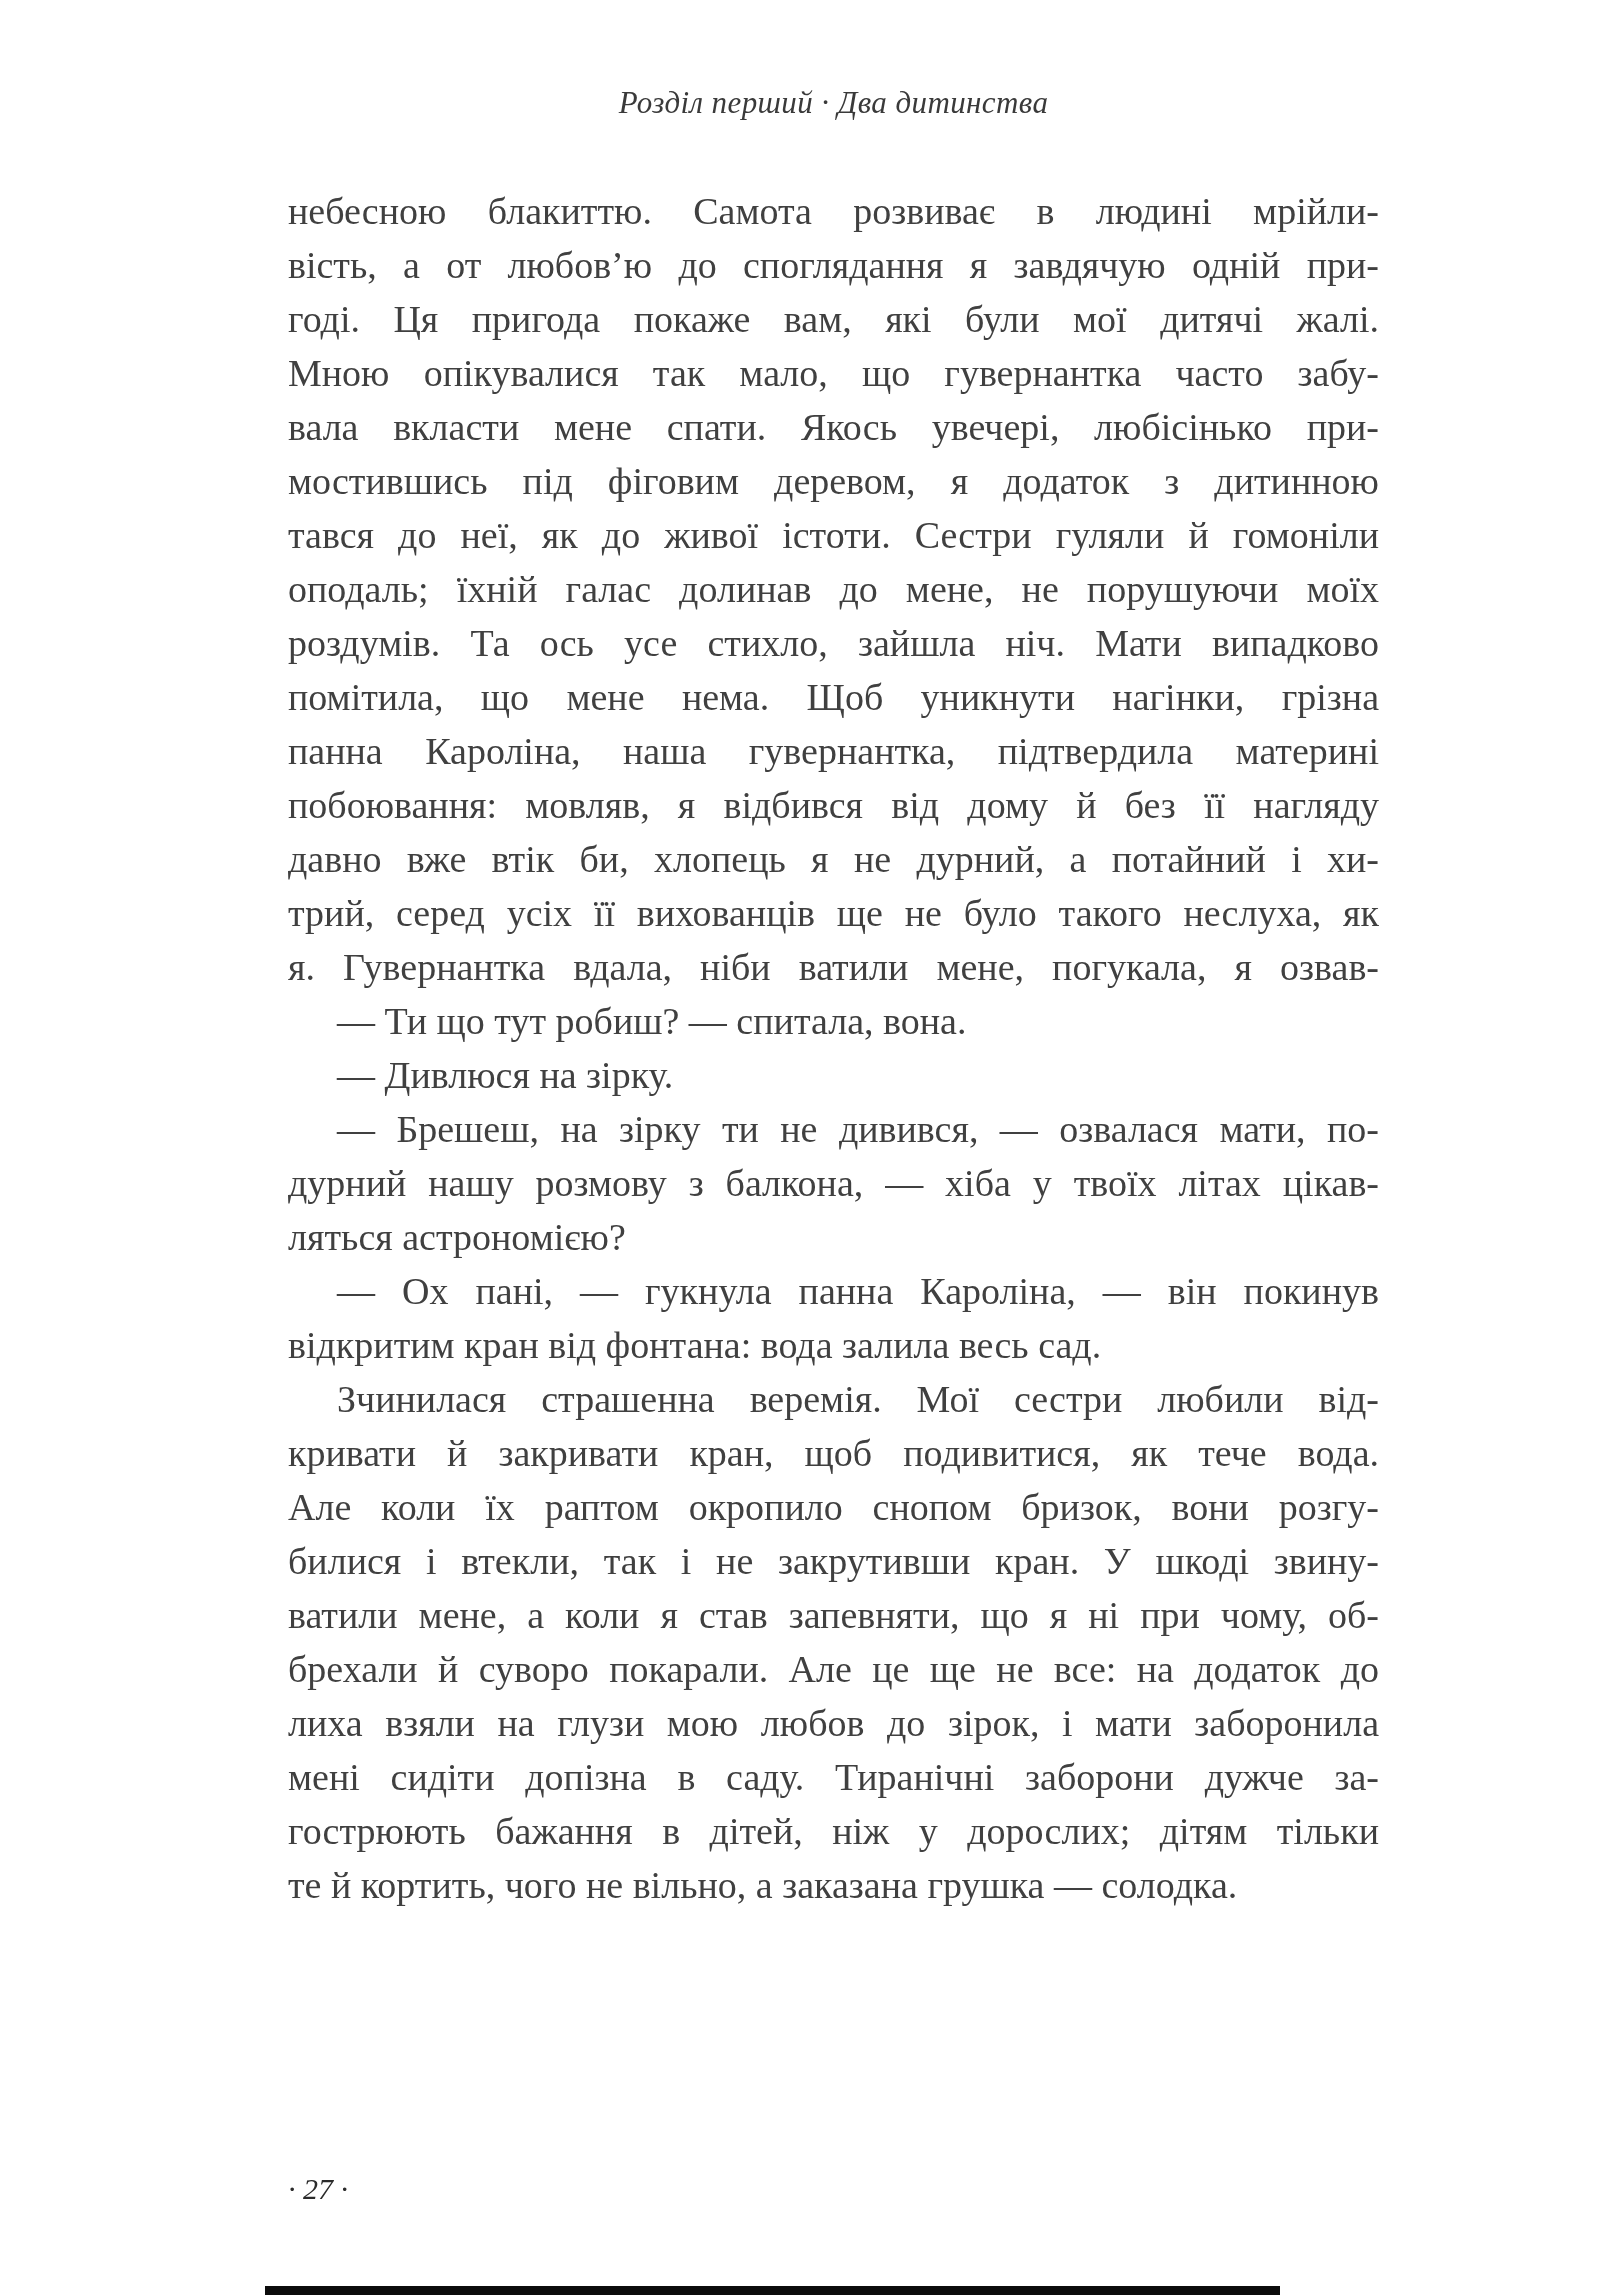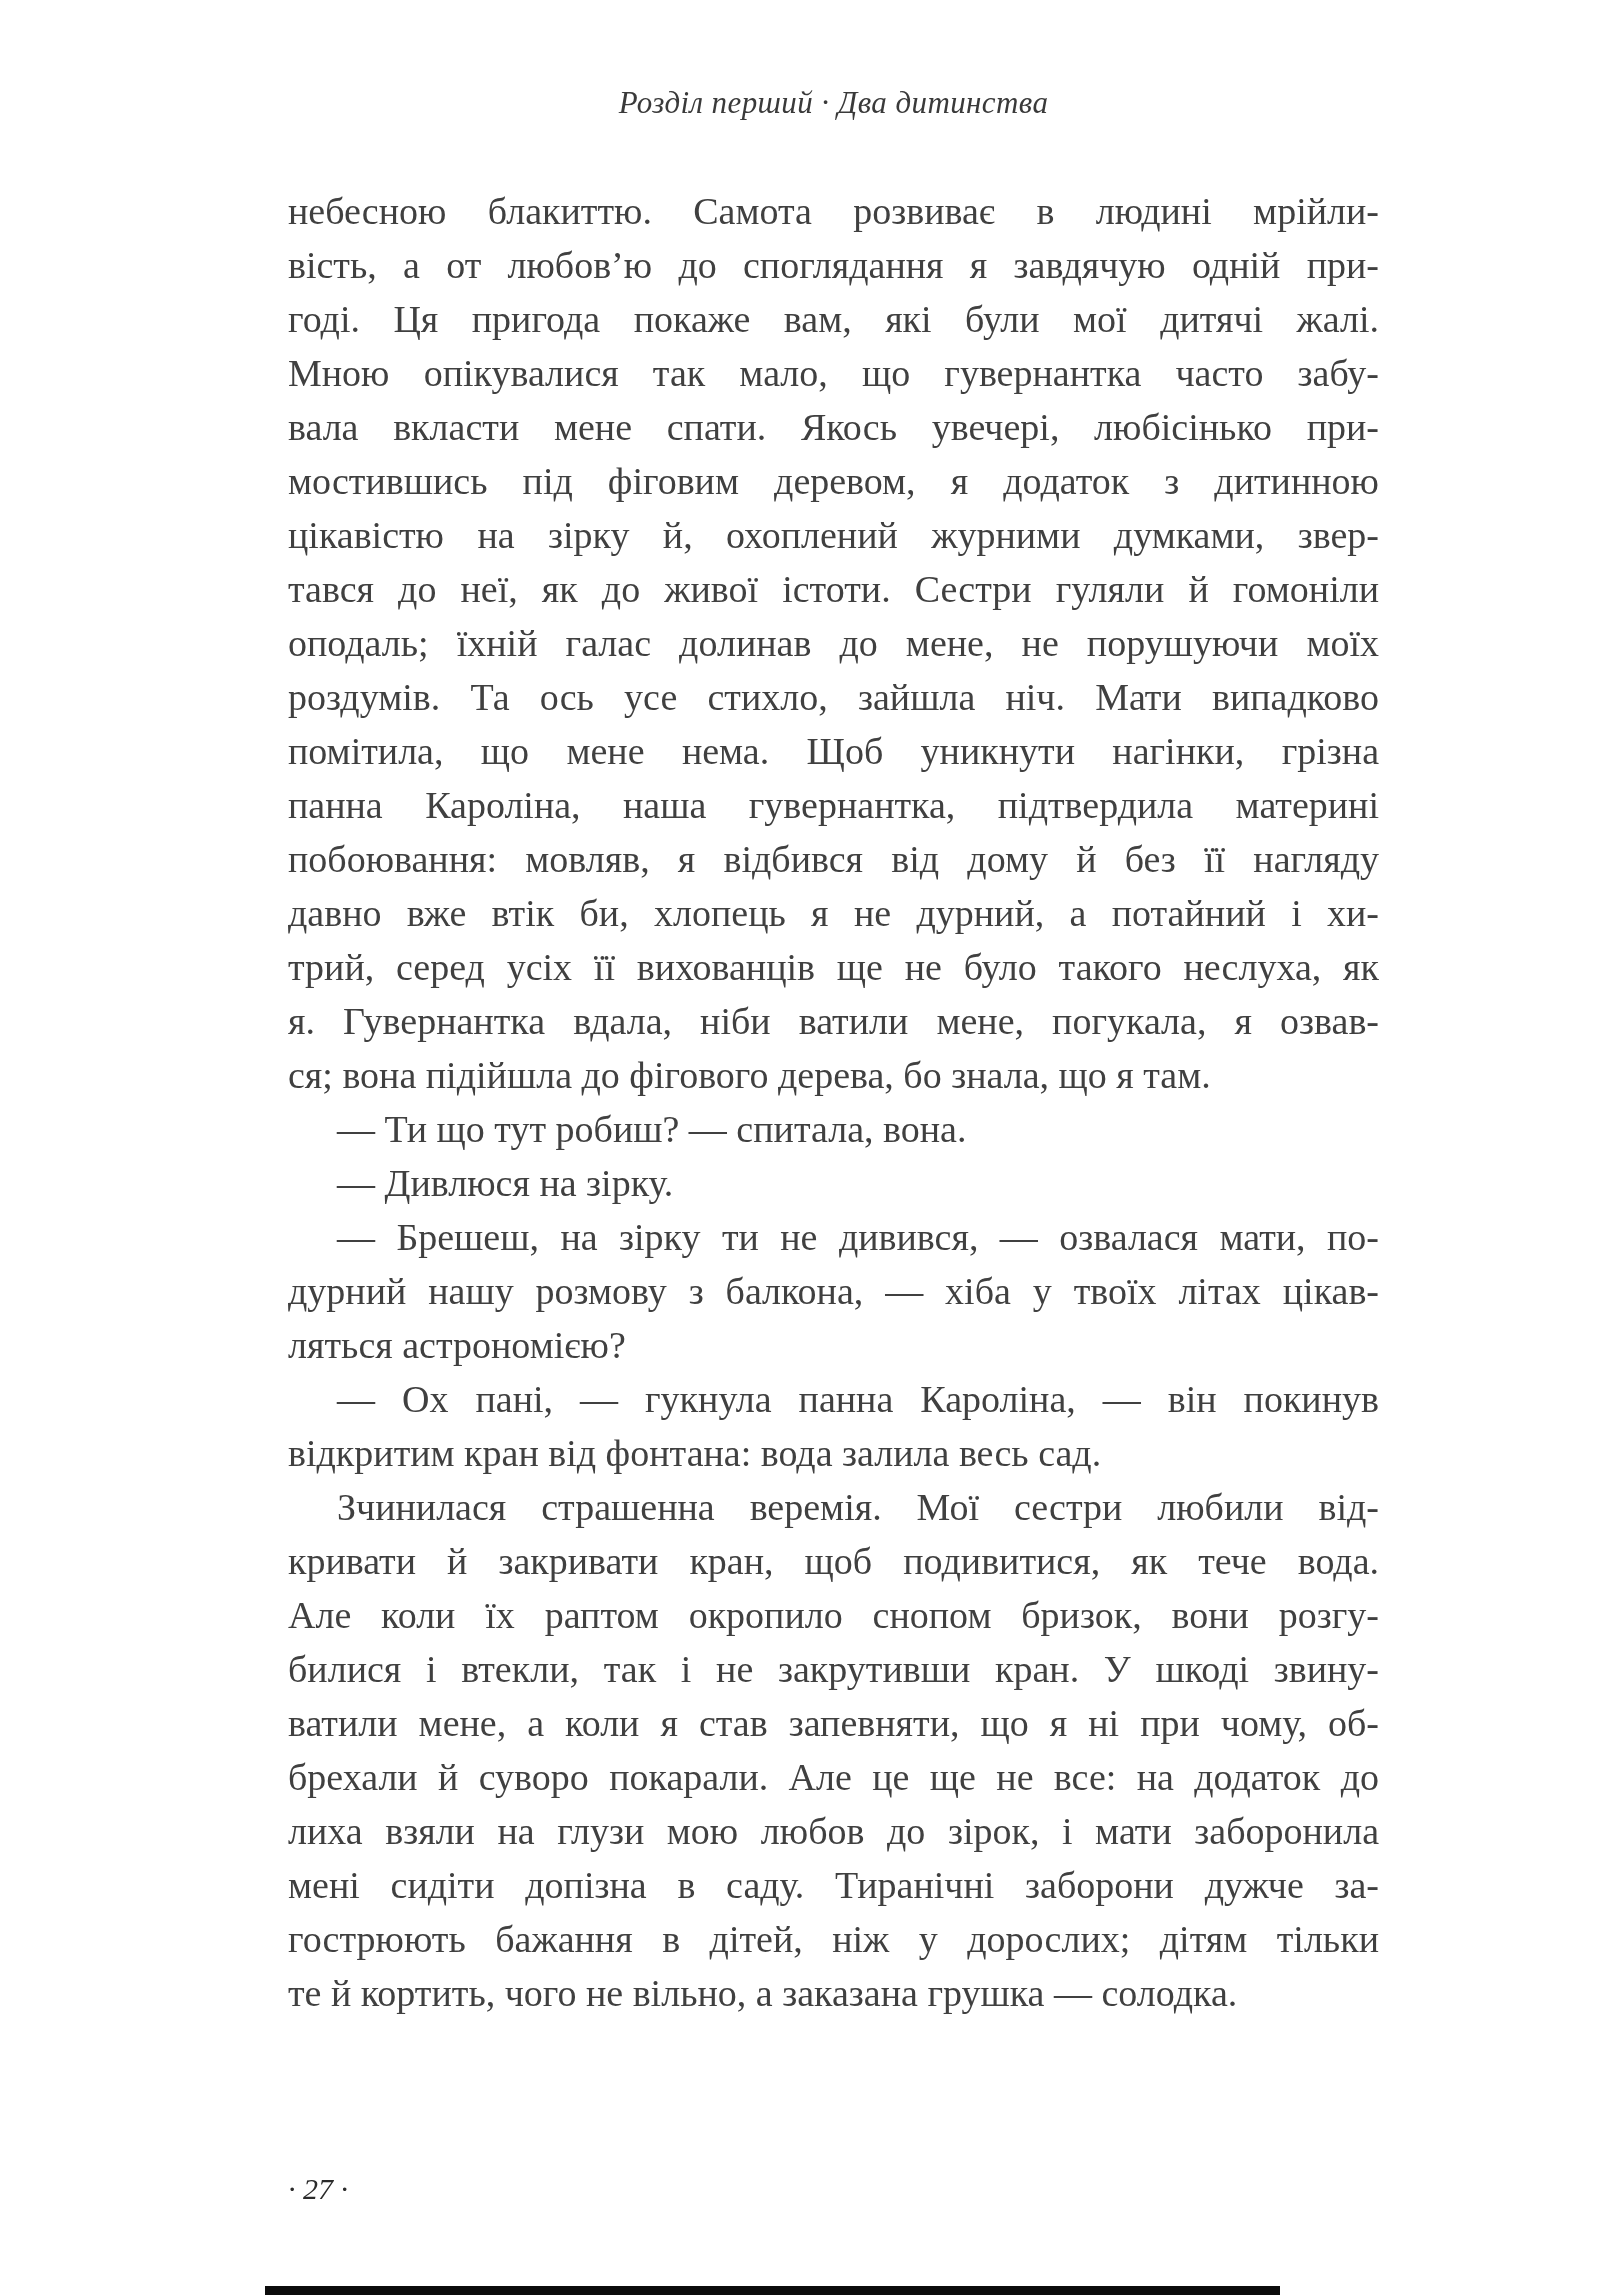--- a/index.html
+++ b/index.html
@@ -73,31 +73,29 @@
 <div class="page">
   <div class="running-header">Розділ перший · Два дитинства</div>
 
   <div class="text-block" id="text-block">
       <div class="line">небесною блакиттю. Самота розвиває в людині мрійли-</div>
       <div class="line">вість, а от любов’ю до споглядання я завдячую одній при-</div>
       <div class="line">годі. Ця пригода покаже вам, які були мої дитячі жалі.</div>
       <div class="line">Мною опікувалися так мало, що гувернантка часто забу-</div>
       <div class="line">вала вкласти мене спати. Якось увечері, любісінько при-</div>
       <div class="line">мостившись під фіговим деревом, я додаток з дитинною</div>
-      <div class="line">цікавістю на зірку й, охоплений журними думками, звер-</div>
       <div class="line">тався до неї, як до живої істоти. Сестри гуляли й гомоніли</div>
       <div class="line">оподаль; їхній галас долинав до мене, не порушуючи моїх</div>
       <div class="line">роздумів. Та ось усе стихло, зайшла ніч. Мати випадково</div>
       <div class="line">помітила, що мене нема. Щоб уникнути нагінки, грізна</div>
       <div class="line">панна Кароліна, наша гувернантка, підтвердила материні</div>
       <div class="line">побоювання: мовляв, я відбився від дому й без її нагляду</div>
       <div class="line">давно вже втік би, хлопець я не дурний, а потайний і хи-</div>
       <div class="line">трий, серед усіх її вихованців ще не було такого неслуха, як</div>
       <div class="line">я. Гувернантка вдала, ніби ватили мене, погукала, я озвав-</div>
-      <div class="line last">ся; вона підійшла до фігового дерева, бо знала, що я там.</div>
       <div class="line last indent">— Ти що тут робиш? — спитала, вона.</div>
       <div class="line last indent">— Дивлюся на зірку.</div>
       <div class="line indent">— Брешеш, на зірку ти не дивився, — озвалася мати, по-</div>
       <div class="line">дурний нашу розмову з балкона, — хіба у твоїх літах цікав-</div>
       <div class="line last">ляться астрономією?</div>
       <div class="line indent">— Ох пані, — гукнула панна Кароліна, — він покинув</div>
       <div class="line last">відкритим кран від фонтана: вода залила весь сад.</div>
       <div class="line indent">Зчинилася страшенна веремія. Мої сестри любили від-</div>
       <div class="line">кривати й закривати кран, щоб подивитися, як тече вода.</div>
       <div class="line">Але коли їх раптом окропило снопом бризок, вони розгу-</div>

